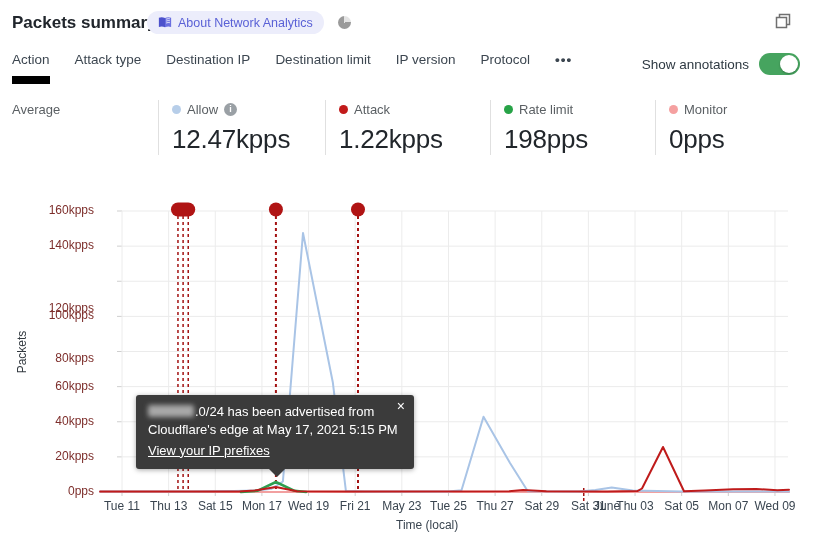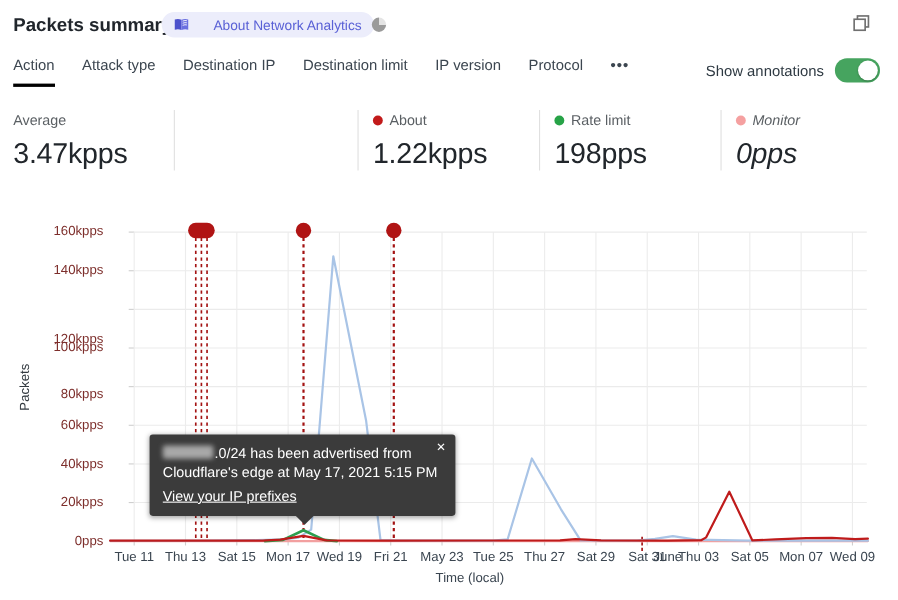--- a/index.html
+++ b/index.html
@@ -1,31 +1,31 @@
 <!DOCTYPE html>
 <html><head>
 <meta charset="utf-8">
 <style>
   * { margin:0; padding:0; box-sizing:border-box; }
   html,body { width:816px; height:545px; background:#fff; font-family:"Liberation Sans", sans-serif; }
   .app { position:relative; width:816px; height:545px; background:#fff; overflow:hidden; }
 
   
   .page-title { position:absolute; left:12px; top:13px; font-size:17px; font-weight:700; color:#21262c; }
-  .about-badge { position:absolute; left:147px; top:11px; height:23px; display:flex; align-items:center; gap:22px;
+  .about-badge { position:absolute; left:147px; top:11px; height:23px; display:flex; align-items:center; gap:6px;
     background:#ecedfb; border-radius:12px; padding:0 11px; cursor:pointer; }
   .about-badge .txt { font-size:12.5px; color:#5a61d6; }
   .pie-icon { position:absolute; left:338px; top:16px; width:13px; height:13px; border-radius:50%;
     background:conic-gradient(#e4e4e4 0 88deg, #9a9a9a 88deg 360deg); }
   .restore-icon { position:absolute; left:774px; top:12px; width:18px; height:18px; cursor:pointer; }
 
   
   .tabs { position:absolute; left:12px; top:52px; display:flex; gap:25px; align-items:flex-start; }
   .tab { font-size:13.5px; color:#3c4650; padding-bottom:9px; cursor:pointer; white-space:nowrap; }
-  .tab.active { border-bottom:3px solid #000000;text-align:center; }
+  .tab.active { border-bottom:8px solid #000000;text-align:center; }
   .tab.more { font-weight:700; letter-spacing:1px; color:#3c4650; }
 
   .annot-ctl { position:absolute; right:16px; top:53px; display:flex; align-items:center; gap:10px; }
   .annot-ctl .lbl { font-size:13.5px; color:#2e3942; }
   .toggle { position:relative; width:41px; height:22px; border-radius:11px; background:#46a45f; cursor:pointer; }
   .toggle .knob { position:absolute; right:2px; top:2px; width:18px; height:18px; border-radius:50%;
     background:#fff; box-shadow:0 1px 2px rgba(0,0,0,.25); }
 
   
   .stat { position:absolute; top:101px; }
@@ -90,41 +90,48 @@
     <span class="lbl">Show annotations</span>
     <div class="toggle">
         <div class="knob"></div>
       </div>
   </div>
 
   <div class="stat" style="left:12px;">
     <div class="lrow">
         <span class="lab">Average</span>
       </div>
-    <div class="val">3.47kpps</div>
   </div>
   <div class="vdiv" style="left:158px;"></div>
+  <div class="stat" style="left:172px;">
+    <div class="lrow">
+      <span class="dot" style="background:#b7cee9;"></span>
+      <span class="lab">Allow</span>
+      <span class="info-icon">i</span>
+    </div>
+    <div class="val">12.47kpps</div>
+  </div>
   <div class="vdiv" style="left:325px;"></div>
   <div class="stat" style="left:339px;">
     <div class="lrow">
       <span class="dot" style="background:#c21a1a;"></span>
-      <span class="lab">About</span>
+      <span class="lab">Attack</span>
     </div>
     <div class="val">1.22kpps</div>
   </div>
   <div class="vdiv" style="left:490px;"></div>
   <div class="stat" style="left:504px;">
     <div class="lrow">
       <span class="dot" style="background:#27a347;"></span>
       <span class="lab">Rate limit</span>
     </div>
     <div class="val">198pps</div>
   </div>
   <div class="vdiv" style="left:655px;"></div>
-  <div class="stat" style="left:669px;font-style:italic;">
+  <div class="stat" style="left:669px;">
     <div class="lrow">
       <span class="dot" style="background:#f5a0a0;"></span>
       <span class="lab">Monitor</span>
     </div>
     <div class="val">0pps</div>
   </div>
 
   <div class="ylabel">Packets</div>
   <div id="yticks">
       <div class="ytick" style="top: 484px;">0pps</div>

